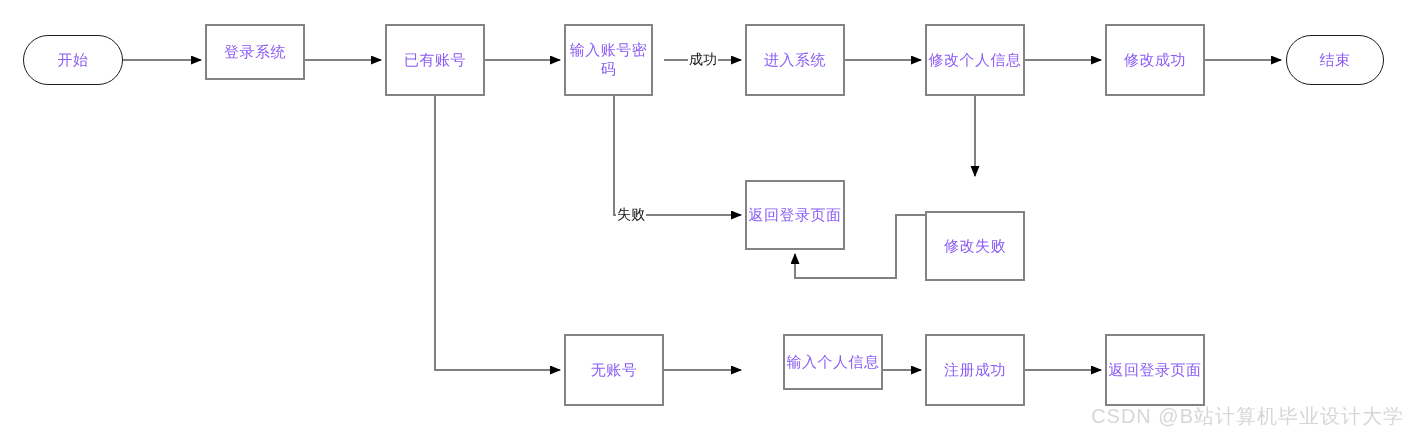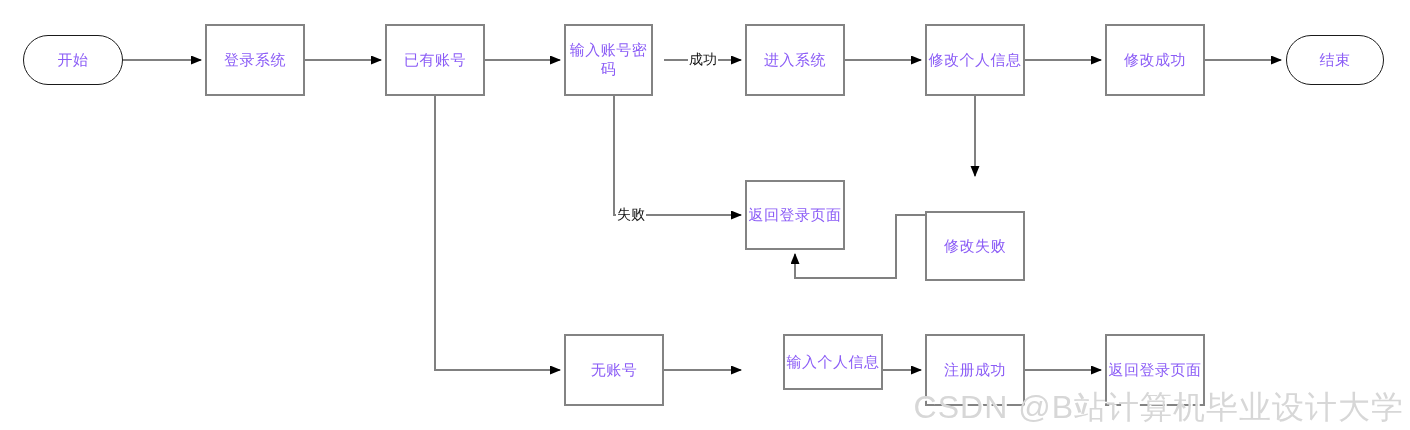--- a/index.html
+++ b/index.html
@@ -35,21 +35,21 @@
     font-size: 14px;
     color: #141414;
     padding: 0 1px;
     z-index: 3;
     white-space: nowrap;
   }
   .watermark {
     position: absolute;
     right: 6px;
     bottom: 0px;
-    font-size: 32px;
+    font-size: 20px;
     color: #d7d7d7;
     text-shadow: 2px 2px 0 #ffffff;
     z-index: 5;
     white-space: nowrap;
     letter-spacing: 1px;
   }
 </style>
 </head>
 <body>
 
@@ -73,21 +73,21 @@
       <path d="M975 96 V176" marker-end="url(#arrow)"></path>
       <path d="M925 215 H896 V278 H795 V254" marker-end="url(#arrow)"></path>
       <path d="M435 96 V370 H560" marker-end="url(#arrow)"></path>
       <path d="M664 370 H741" marker-end="url(#arrow)"></path>
       <path d="M845 370 H921" marker-end="url(#arrow)"></path>
       <path d="M1025 370 H1101" marker-end="url(#arrow)"></path>
     </g>
   </svg>
 
   <div class="node pill" style="left:23px; top:35px; width:100px; height:50px;">开始</div>
-  <div class="node" style="left:205px; top:24px; width:100px; height:72px;">登录系统</div>
+  <div class="node" style="left:205px; top:24px; width:100px; height:56px;">登录系统</div>
   <div class="node" style="left:385px; top:24px; width:100px; height:72px;">已有账号</div>
   <div class="node" style="left:564px; top:24px; width:89px; height:72px;">输入账号密码</div>
   <div class="node" style="left:745px; top:24px; width:100px; height:72px;">进入系统</div>
   <div class="node" style="left:1105px; top:24px; width:100px; height:72px;">修改成功</div>
   <div class="node" style="left:925px; top:24px; width:100px; height:72px;">修改个人信息</div>
   <div class="node pill" style="left:1286px; top:35px; width:98px; height:50px;">结束</div>
 
   <div class="node" style="left:745px; top:180px; width:100px; height:70px;">返回登录页面</div>
   <div class="node" style="left:925px; top:180px; width:100px; height:70px;margin-top:31px;">修改失败</div>
 

